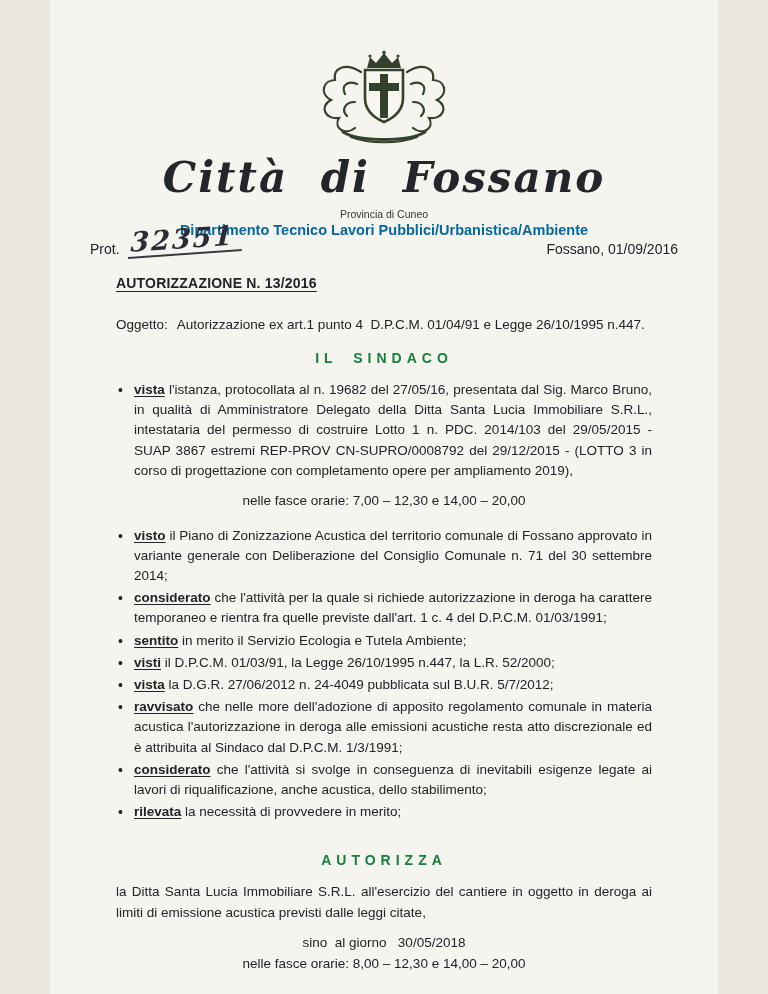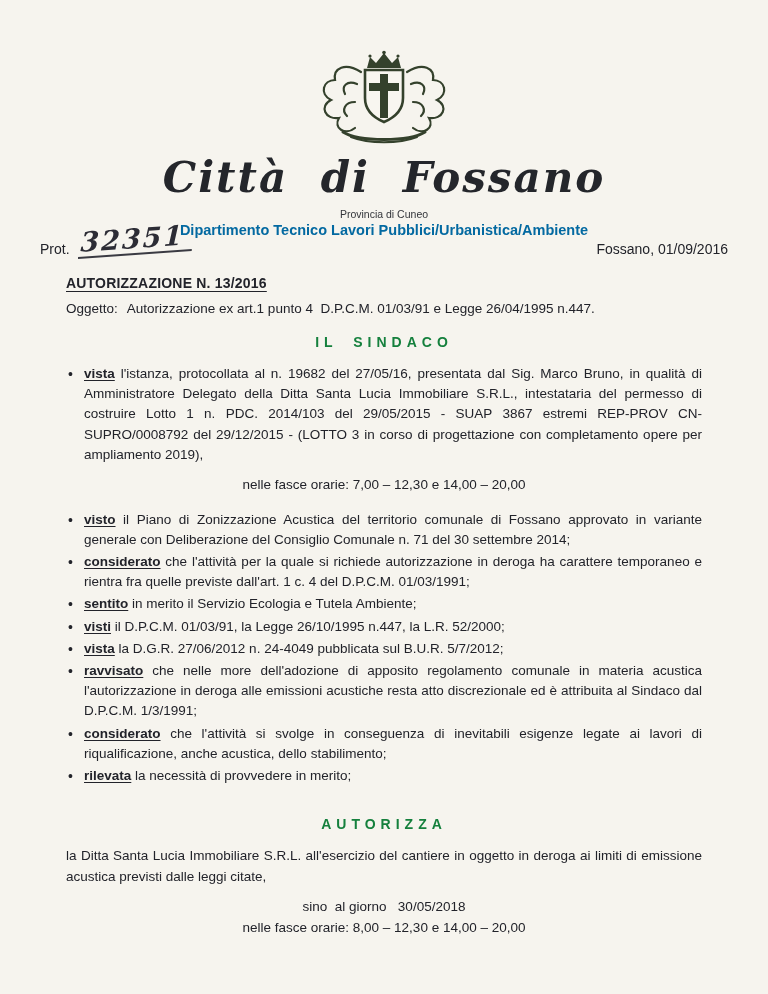--- a/index.html
+++ b/index.html
@@ -1,18 +1,18 @@
 <!DOCTYPE html>
 <html><head>
 <meta charset="utf-8">
 <style>
   html,body{margin:0;padding:0;background:#e9e7e0;}
   .page{
     position:relative;
-    width:768px;height:994px;
+    width:668px;height:994px;
     margin:0 auto;
     background:#f6f4ee;
     color:#22232a;
     font-family:"Liberation Sans",sans-serif;
     overflow:hidden;
     box-sizing:border-box;
   }
   .emblem-wrap{width:150px;margin:50px auto 0;text-align:center;}
   .city-script{
     margin-top:2px;
@@ -45,21 +45,21 @@
     transform-origin:left bottom;
     position:relative;top:-2px;
   }
   .place-date{font-size:14px;}
   .doc-title{
     margin-top:14px;padding:0 66px;
     font-size:14px;font-weight:bold;
     text-decoration:underline;text-underline-offset:3px;
     letter-spacing:.2px;
   }
-  .subject{display:flex;gap:9px;margin-top:8px;padding:0 66px;font-size:13.5px;line-height:20px;}
+  .subject{display:flex;gap:9px;margin-top:24px;padding:0 66px;font-size:13.5px;line-height:20px;}
   .subject-label{white-space:nowrap;}
   .keep-space{white-space:pre-wrap;}
   .center-heading{
     text-align:center;font-size:14px;font-weight:bold;
     letter-spacing:5px;word-spacing:7px;color:#15803d;
   }
   .h-sindaco{margin-top:15px;}
   .h-autorizza{margin-top:30px;}
   ul.bullets{
     margin:14px 0 0 0;padding:0 66px 0 84px;
@@ -121,21 +121,21 @@
       <span class="prot-label">Prot.</span>
       <span class="prot-number">32351</span>
     </div>
     <div class="place-date">Fossano, 01/09/2016</div>
   </div>
 
   <div class="doc-title">AUTORIZZAZIONE N. 13/2016</div>
 
   <div class="subject">
     <span class="subject-label">Oggetto:</span>
-    <span><span class="keep-space">Autorizzazione ex art.1 punto 4  D.P.C.M. 01/03/91 e Legge 26/04/1995 n.447.</span><br>
+    <span><span class="keep-space">Autorizzazione ex art.1 punto 4  D.P.C.M. 01/04/91 e Legge 26/10/1995 n.447.</span><br>
       </span>
   </div>
 
   <div class="center-heading h-sindaco">IL SINDACO</div>
 
   <ul class="bullets">
     <li>
       <span class="lead">vista</span>
       <span>l'istanza, protocollata al n. 19682 del 27/05/16, presentata dal Sig. Marco Bruno, in qualità di Amministratore Delegato della Ditta Santa Lucia Immobiliare S.R.L., intestataria del permesso di costruire Lotto 1 n. PDC. 2014/103 del 29/05/2015 - SUAP 3867 estremi REP-PROV CN-SUPRO/0008792 del 29/12/2015 - (LOTTO 3 in corso di progettazione con completamento opere per ampliamento 2019),</span>
     </li>

